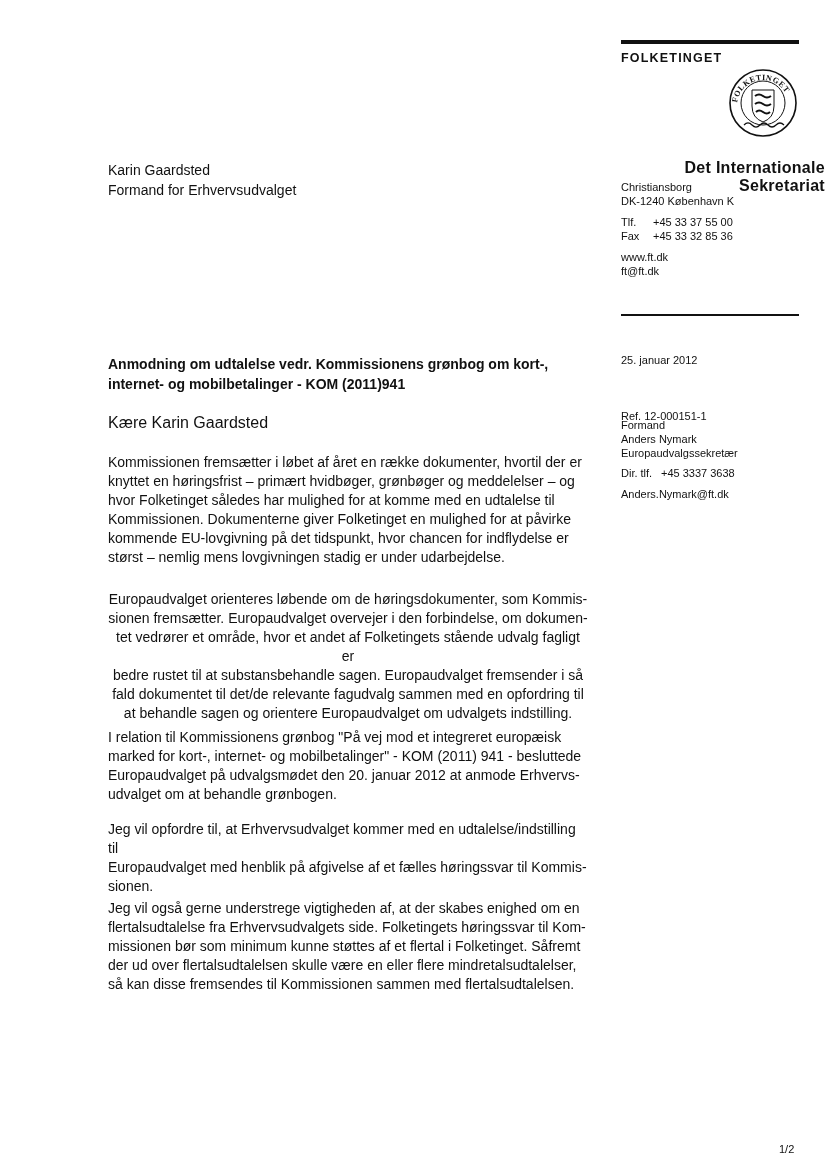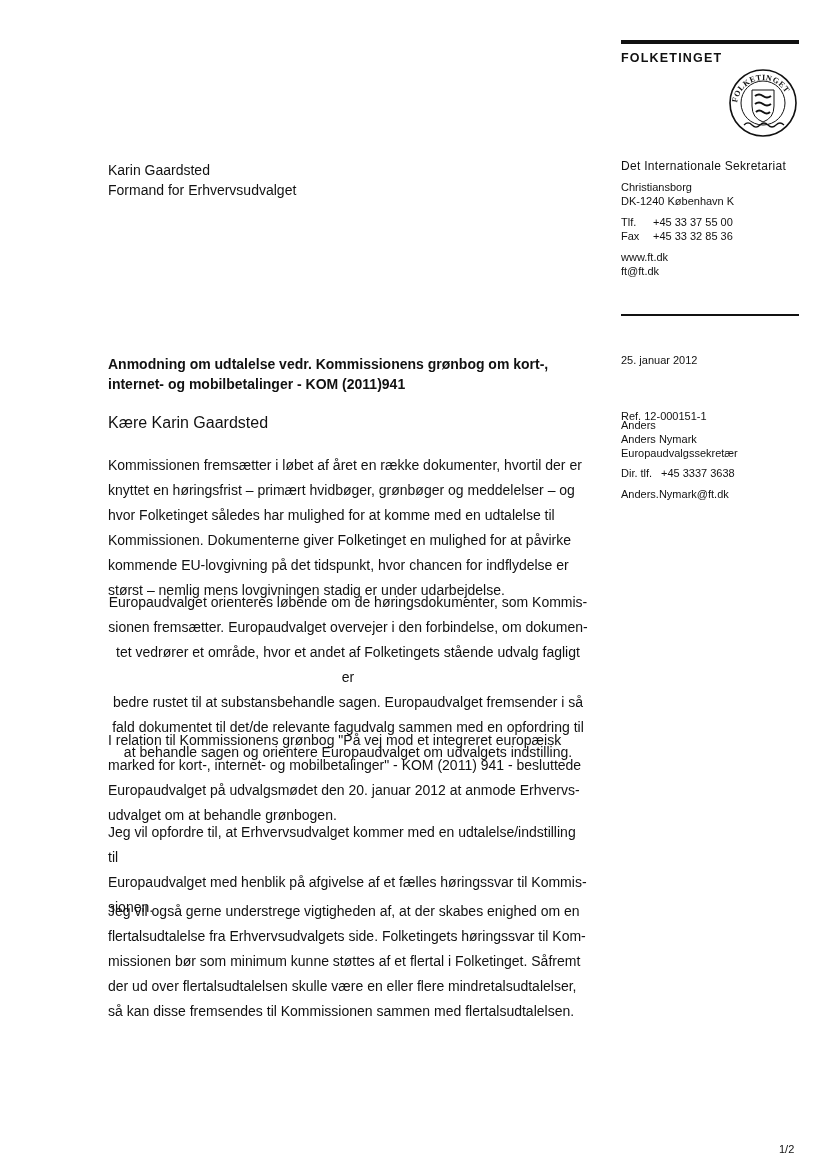--- a/index.html
+++ b/index.html
@@ -5,36 +5,36 @@
     html, body { margin: 0; padding: 0; background: #ffffff; }
     body {
       width: 825px; height: 1168px; position: relative; overflow: hidden;
       font-family: "Liberation Sans", sans-serif; color: #111;
     }
     .abs { position: absolute; }
     .topbar { left: 621px; top: 40px; width: 178px; height: 4px; background: #111; }
     .org-name { left: 621px; top: 51px; font-size: 12.5px; font-weight: bold; letter-spacing: 1.2px; }
     .seal { left: 728px; top: 68px; width: 70px; height: 70px; }
     .recipient { left: 108px; top: 160px; font-size: 14px; line-height: 20px; }
-    .dept { left: 621px; top: 159px; font-size: 12px; font-weight: normal; letter-spacing: 0.3px; }
+    .dept { left: 621px; top: 159px; font-size: 16px; font-weight: bold; letter-spacing: 0.3px; text-align: right; }
     .sidebar-small { font-size: 11px; line-height: 14px; }
     .addr { left: 621px; top: 180px; }
     .contact { left: 621px; top: 215px; }
     .contact .row span.lbl { display: inline-block; width: 32px; }
     .web { left: 621px; top: 250px; }
     .midline { left: 621px; top: 314px; width: 178px; height: 2px; background: #111; }
     .date { left: 621px; top: 353px; }
     .ref { left: 621px; top: 397px; margin-top: 12px; }
     .kontakt { left: 621px; top: 418px; }
     .dirtlf { left: 621px; top: 466px; }
     .dirtlf span.lbl { display: inline-block; width: 40px; }
     .email { left: 621px; top: 487px; }
     .subject { left: 108px; top: 354px; width: 500px; font-size: 14px; font-weight: bold; line-height: 20px; }
     .salutation { left: 108px; top: 414px; font-size: 16px; }
-    .body { left: 108px; width: 480px; font-size: 14px; line-height: 25px; }
+    .body { left: 108px; width: 480px; font-size: 14px; line-height: 19px; }
     .p1 { top: 453px; }
     .p2 { top: 590px; text-align: center; }
     .p3 { top: 728px; }
     .p4 { top: 820px; }
     .p5 { top: 899px; }
     .body p { margin: 0; white-space: pre-line; }
     .pagenum { left: 779px; top: 1115px; font-size: 11px; margin-top: 28px; }
   </style>
 </head>
 <body>
@@ -77,21 +77,21 @@
   <div>www.ft.dk</div>
   <div>ft@ft.dk</div>
 </div>
 
 <div class="abs midline"></div>
 
 <div class="abs date sidebar-small">25. januar 2012</div>
 <div class="abs ref sidebar-small">Ref. 12-000151-1</div>
 
 <div class="abs kontakt sidebar-small">
-  <div>Anders</div>
+  <div>Formand</div>
   <div>Anders Nymark</div>
   <div>Europaudvalgssekretær</div>
 </div>
 
 <div class="abs dirtlf sidebar-small">
   <span class="lbl">Dir. tlf.</span><span>+45 3337 3638</span>
 </div>
 
 <div class="abs email sidebar-small">Anders.Nymark@ft.dk</div>
 

